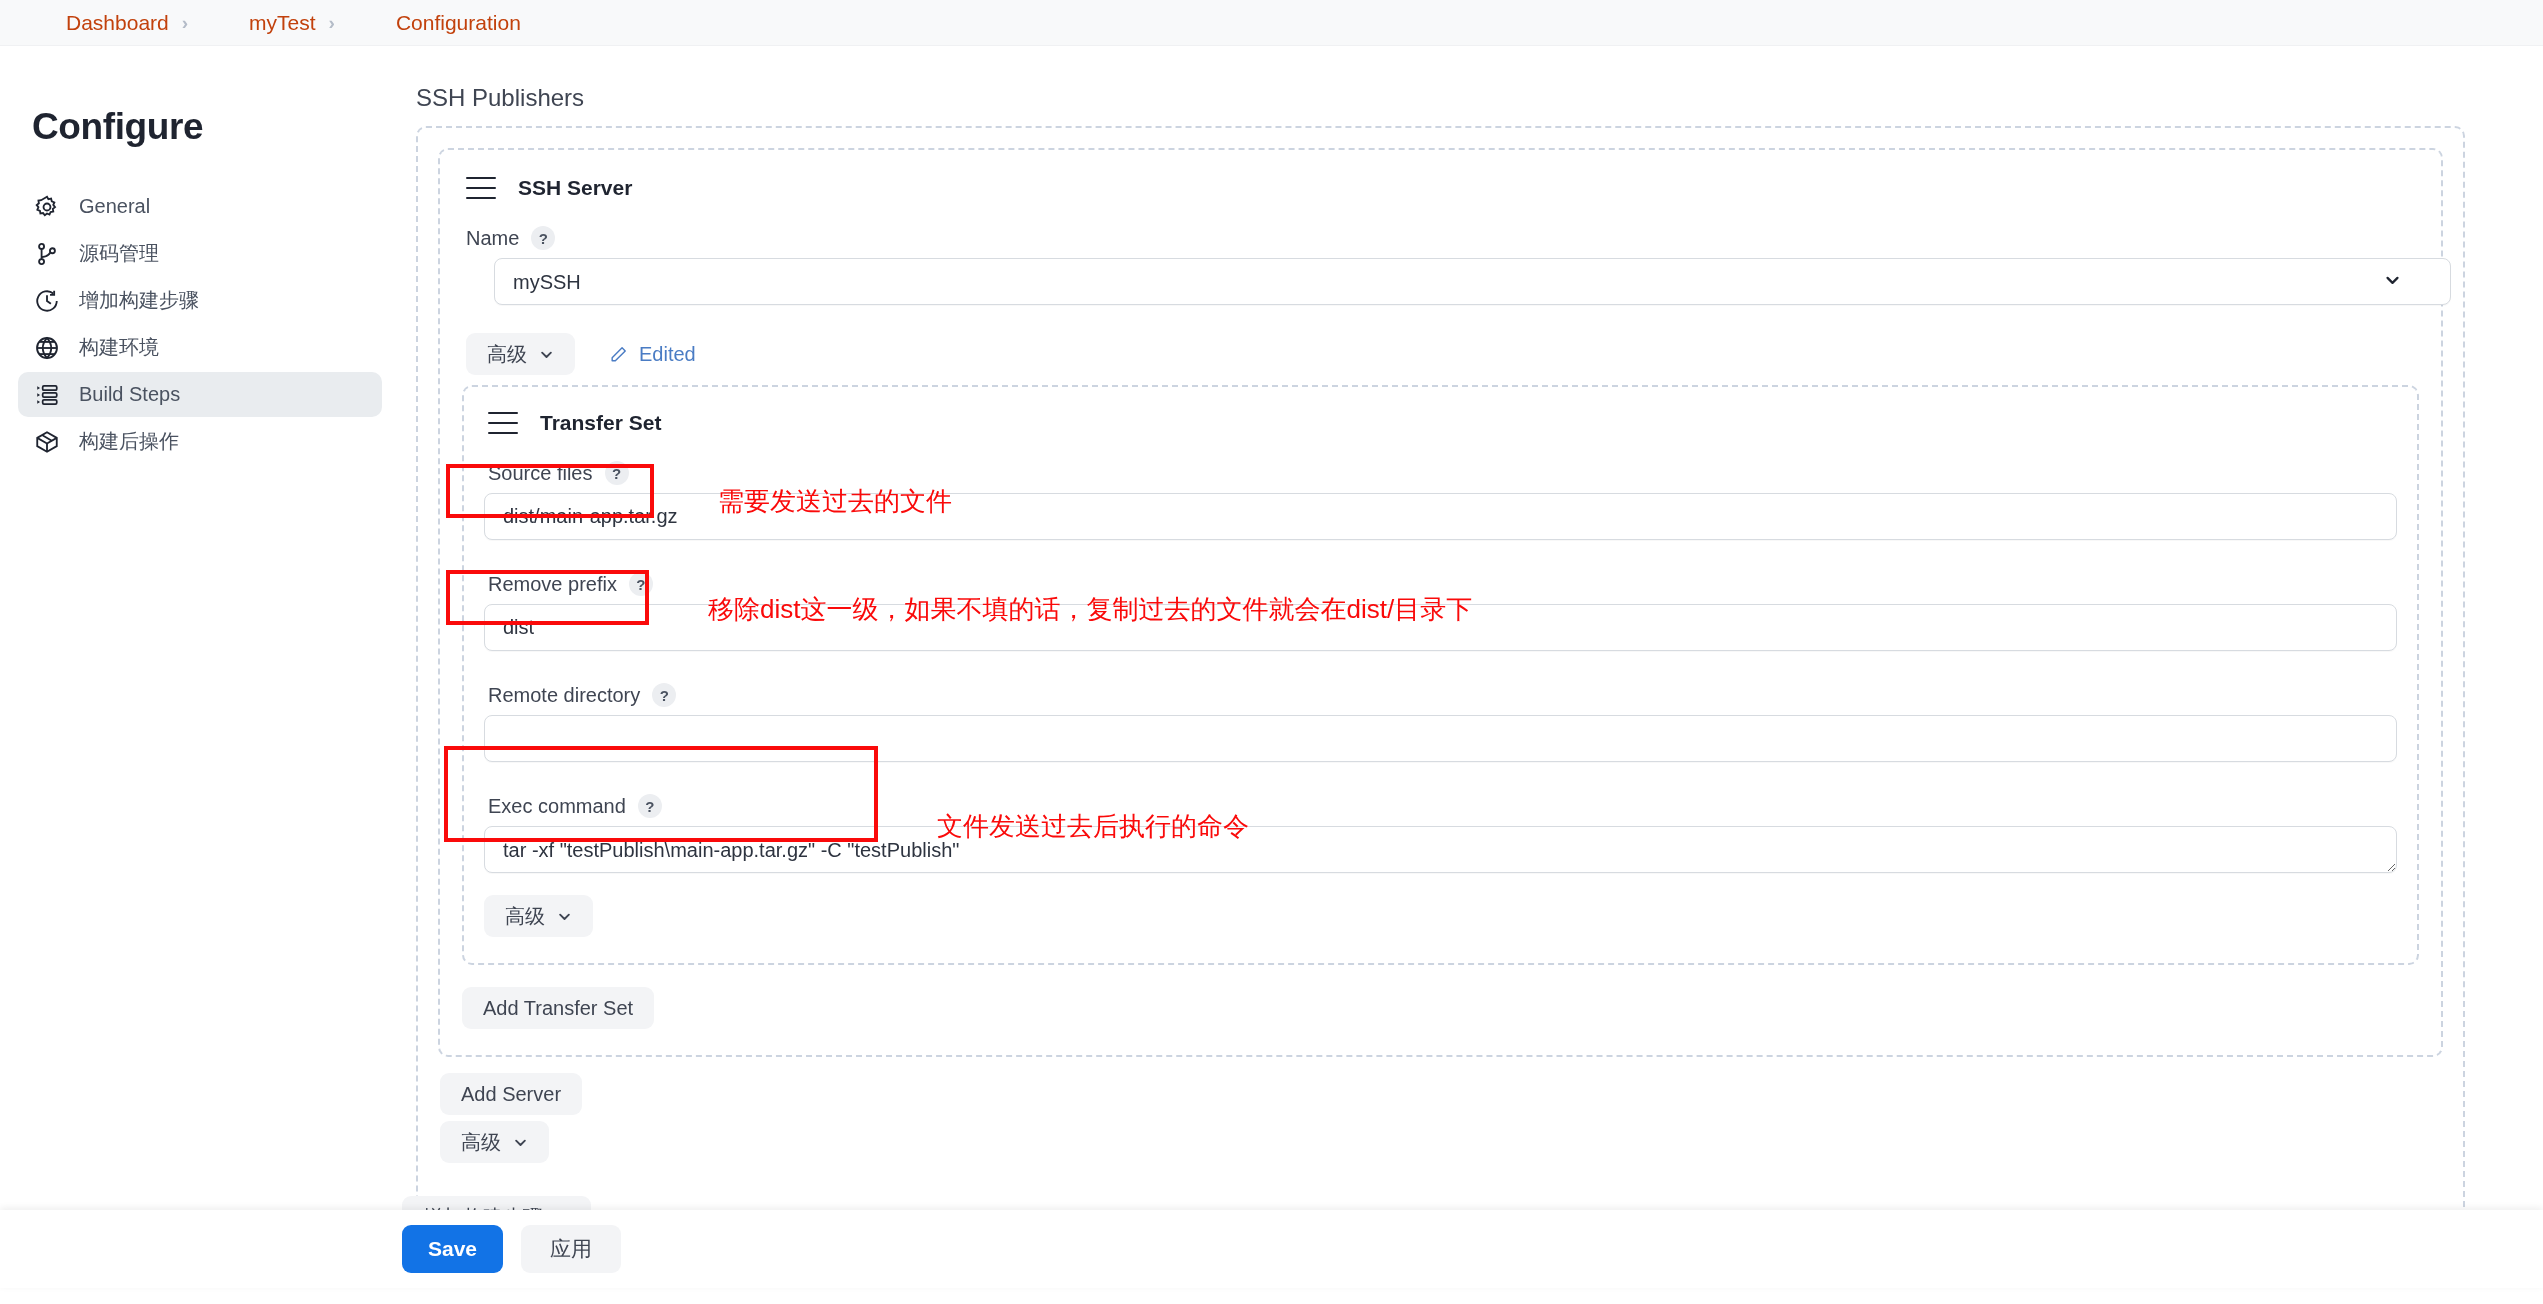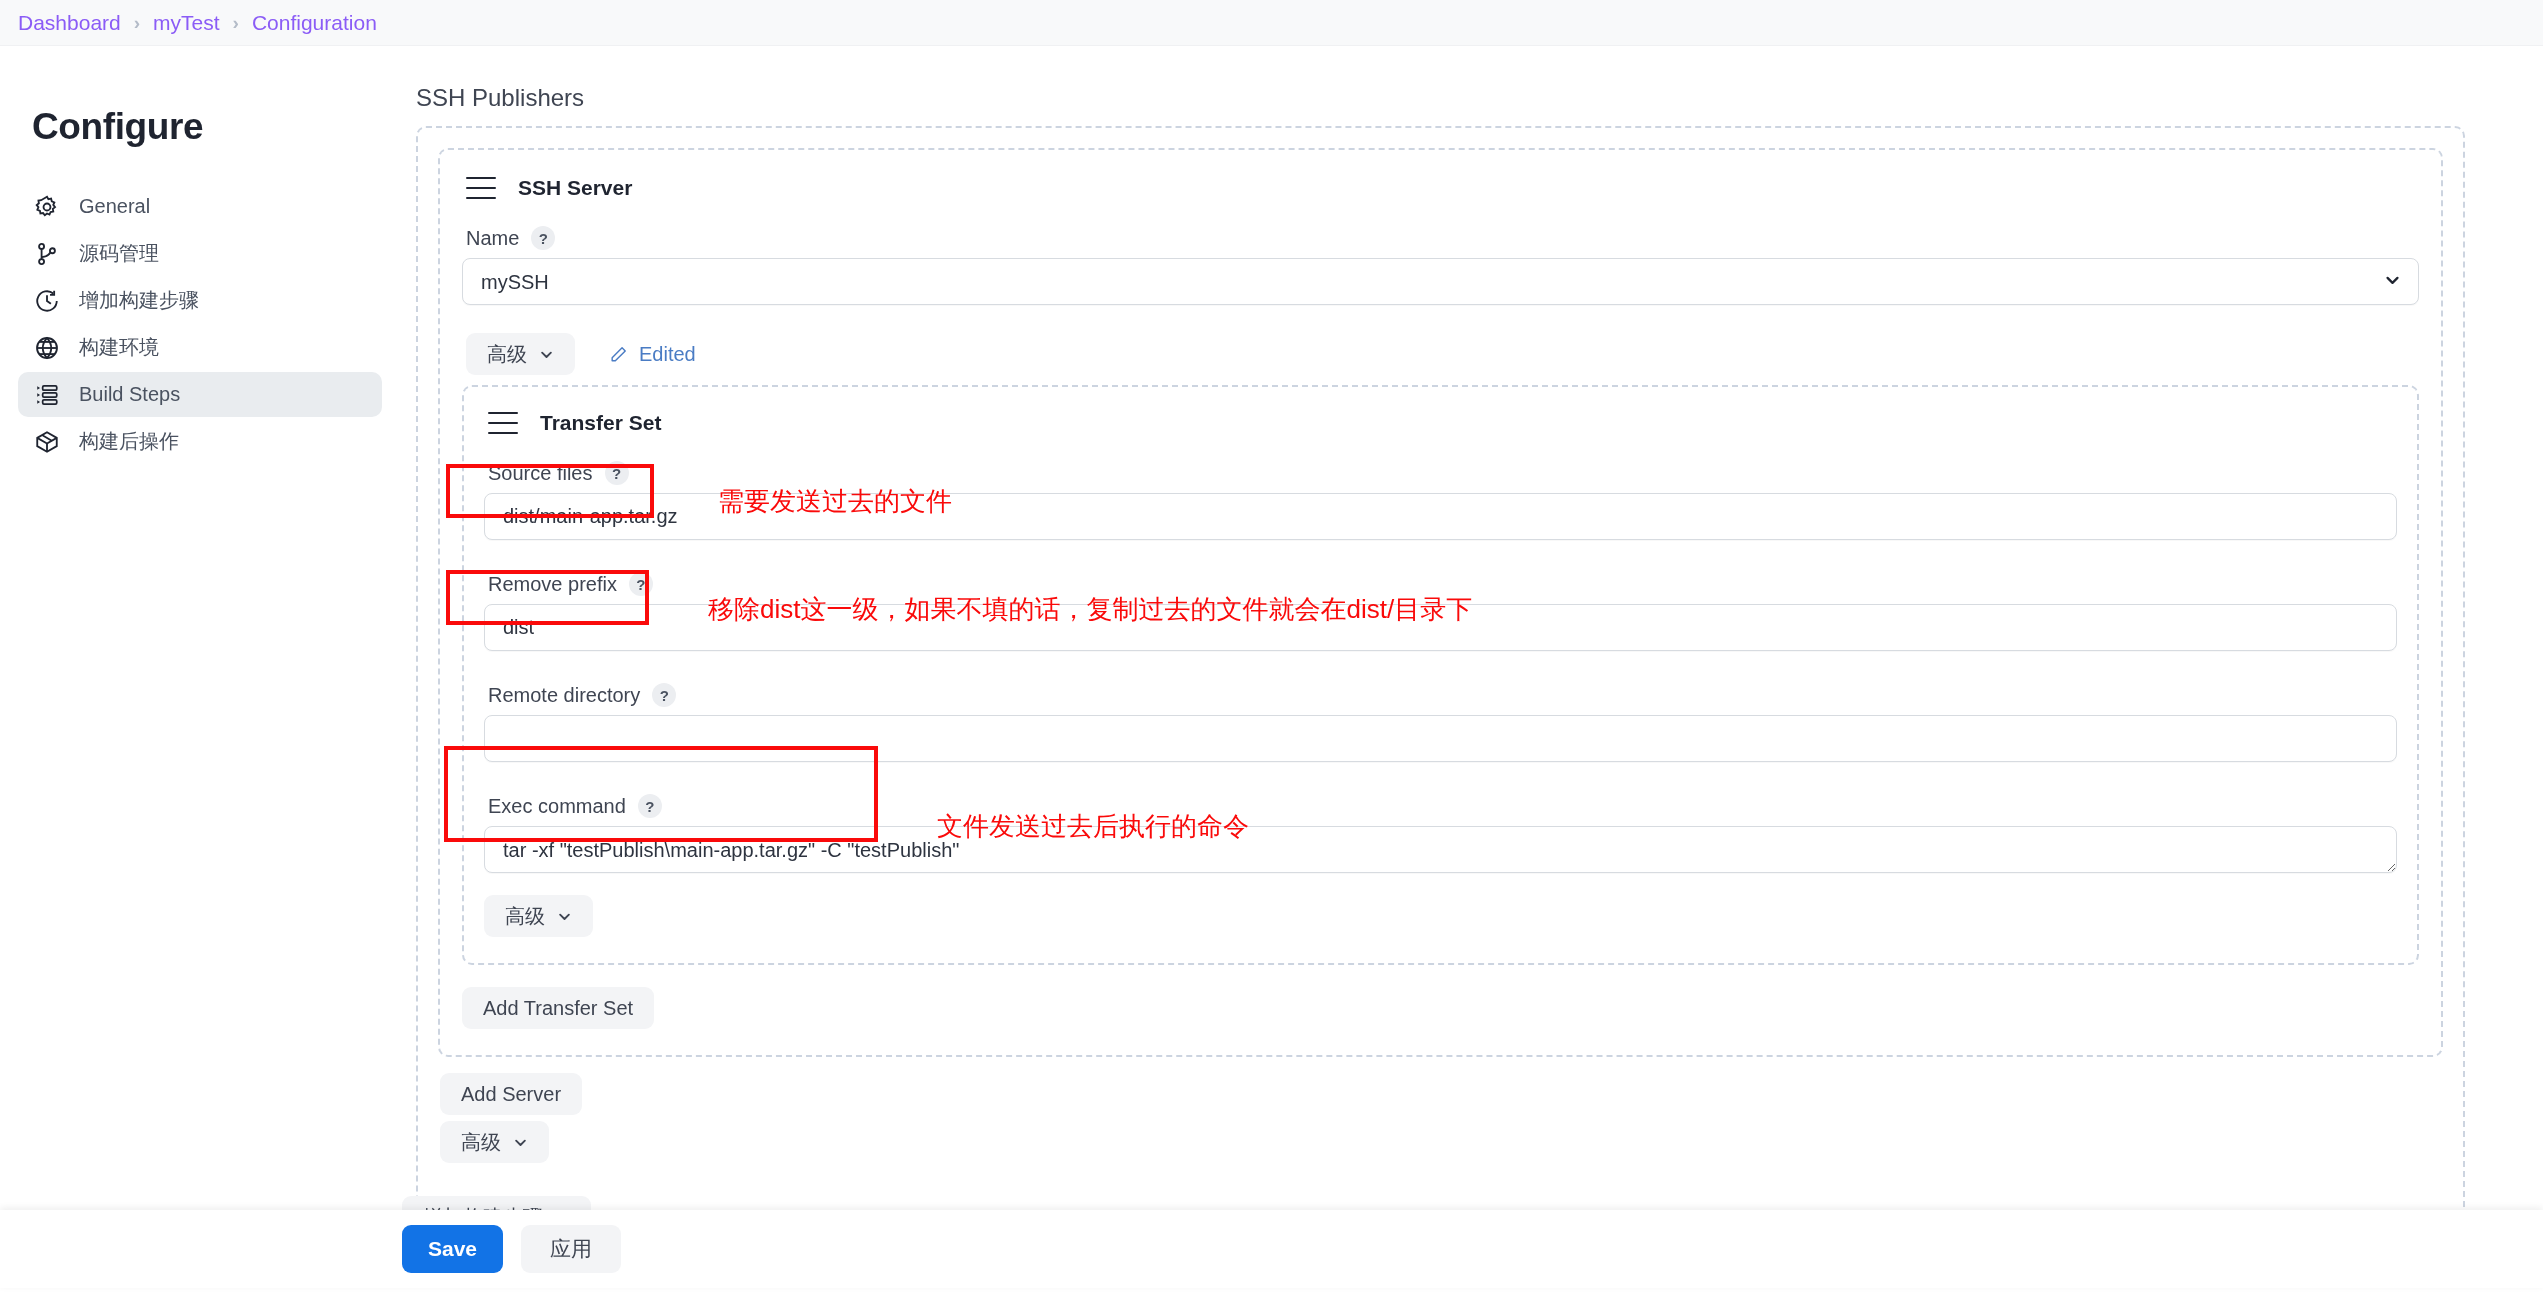--- a/index.html
+++ b/index.html
@@ -15,21 +15,21 @@
   #breadcrumb-bar {
     height: 46px;
     background: #f8f9fa;
     display: flex;
     align-items: center;
     padding-left: 18px;
     font-size: 21px;
     color: #4a5260;
     border-bottom: 1px solid #f0f1f3;
   }
-  #breadcrumb-bar .crumb { color: #8b5cf6; }
+  #breadcrumb-bar .crumb { color: #c2410c; margin-left: 48px; }
   #breadcrumb-bar .sep {
     color: #b4bcc8;
     margin: 0 13px;
     font-size: 19px;
     font-weight: 700;
   }
 
   
   #page { position: relative; width: 2543px; height: 1258px; }
 
@@ -157,20 +157,21 @@
     height: 47px;
     padding-top: 11px;
     resize: vertical;
     line-height: 24px;
   }
   .sel-wrap { position: relative; }
   .sel-input {
     appearance: none;
     -webkit-appearance: none;
     padding-right: 44px;
+    margin-left: 32px;
   }
   .sel-chevron {
     position: absolute;
     right: 18px; top: 50%;
     transform: translateY(-50%);
     pointer-events: none;
     color: #1f2430;
   }
 
   .gap-lg { height: 32px; }

